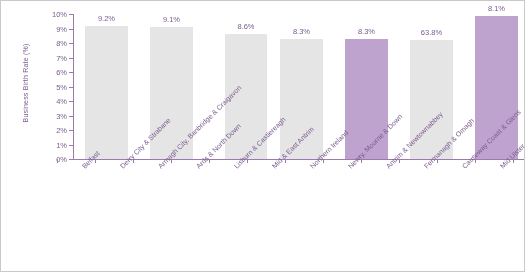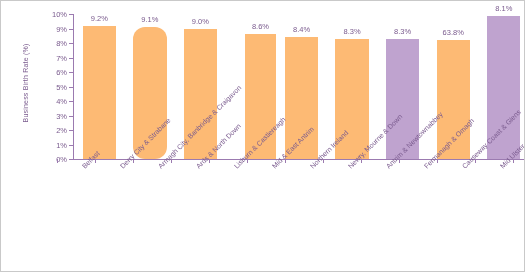--- a/index.html
+++ b/index.html
@@ -100,21 +100,21 @@
   .bar-slot {
     position: relative;
     flex: 1 1 0;
     height: 100%;
     display: flex;
     align-items: flex-end;
     justify-content: center;
   }
   .bar {
     width: 66%;
-    background: #fdba74;
+    background: #e5e5e5;
     position: relative;
   }
   .bar.light {
     background: #bfa3cf;
   }
   .bar-label {
     position: absolute;
     bottom: 100%;
     left: 50%;
     transform: translateX(-50%);
@@ -196,37 +196,27 @@
         <div class="ytick-mark" style="top: 145px;"></div>
       </div>
 
     <div class="bars" id="bars-container">
         <div class="bar-slot">
           <div class="bar" title="Belfast: 9.2%" style="height: 133.4px;">
             <div class="bar-label">9.2%</div>
           </div>
         </div>
         <div class="bar-slot">
-          <div class="bar" title="Derry City &amp; Strabane: 9.1%" style="height: 131.95px; border-radius: 12px;">
+          <div class="bar" title="Derry City &amp; Strabane: 9.1%" style="height: 131.95px;">
             <div class="bar-label">9.1%</div>
-          </div>
-        </div>
-        <div class="bar-slot">
-          <div class="bar" title="Armagh City, Banbridge &amp; Craigavon: 9.0%" style="height: 130.5px;">
-            <div class="bar-label">9.0%</div>
           </div>
         </div>
         <div class="bar-slot">
           <div class="bar" title="Ards &amp; North Down: 8.6%" style="height: 124.7px; margin-left: 19px;">
             <div class="bar-label">8.6%</div>
-          </div>
-        </div>
-        <div class="bar-slot">
-          <div class="bar" title="Lisburn &amp; Castlereagh: 8.4%" style="height: 121.8px;">
-            <div class="bar-label">8.4%</div>
           </div>
         </div>
         <div class="bar-slot">
           <div class="bar" title="Mid &amp; East Antrim: 8.3%" style="height: 120.35px;">
             <div class="bar-label">8.3%</div>
           </div>
         </div>
         <div class="bar-slot">
           <div class="bar light" title="Northern Ireland: 8.3%" style="height: 120.35px;">
             <div class="bar-label">8.3%</div>

